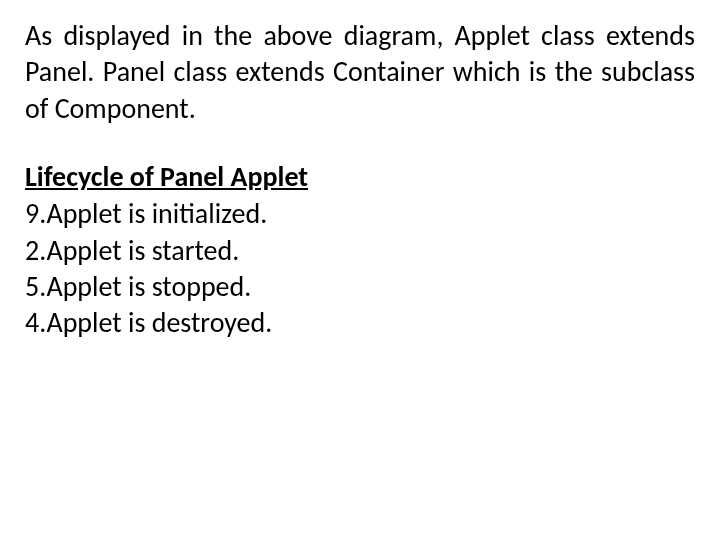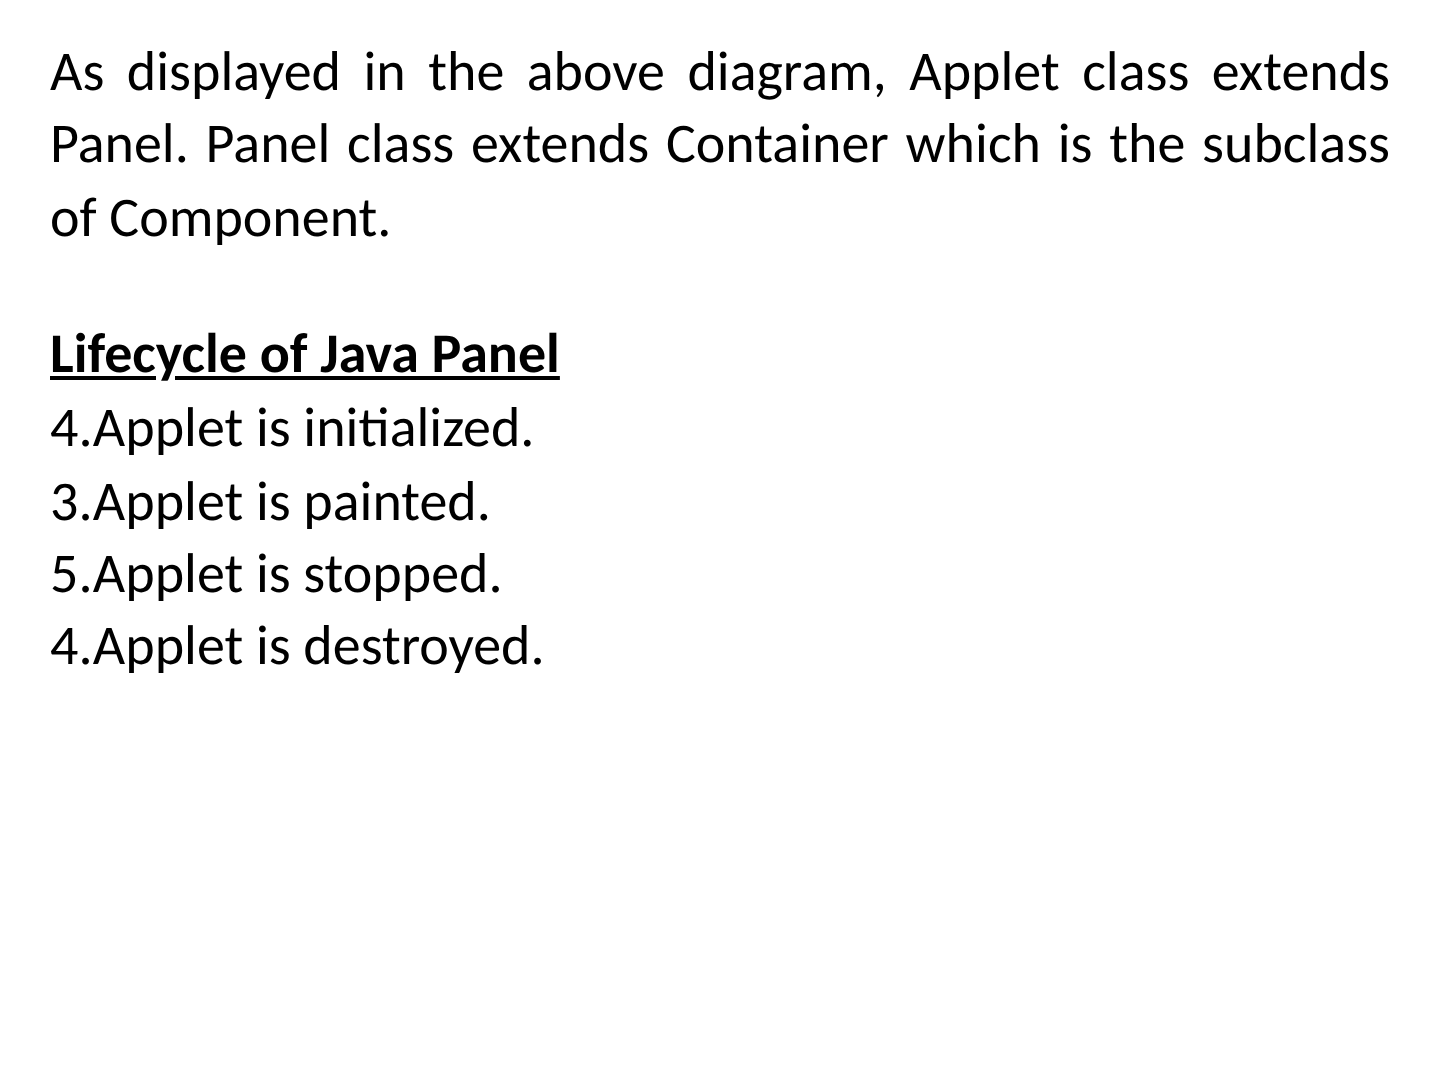--- a/index.html
+++ b/index.html
@@ -35,20 +35,20 @@
   }
   .lifecycle-item {
     margin: 0;
   }
 </style>
 </head>
 <body>
 
 <div class="slide-content">
   <p class="intro-paragraph">As displayed in the above diagram, Applet class extends Panel. Panel class extends Container which is the subclass of Component.</p>
-  <div class="section-heading">Lifecycle of Java Panel</div>
+  <div class="section-heading">Lifecycle of Panel Applet</div>
   <div class="lifecycle-list">
-    <div class="lifecycle-item">4.Applet is initialized.</div>
-    <div class="lifecycle-item">3.Applet is painted.</div>
+    <div class="lifecycle-item">9.Applet is initialized.</div>
+    <div class="lifecycle-item">2.Applet is started.</div>
     <div class="lifecycle-item">5.Applet is stopped.</div>
     <div class="lifecycle-item">4.Applet is destroyed.</div>
   </div>
 </div>
 
 </body></html>

